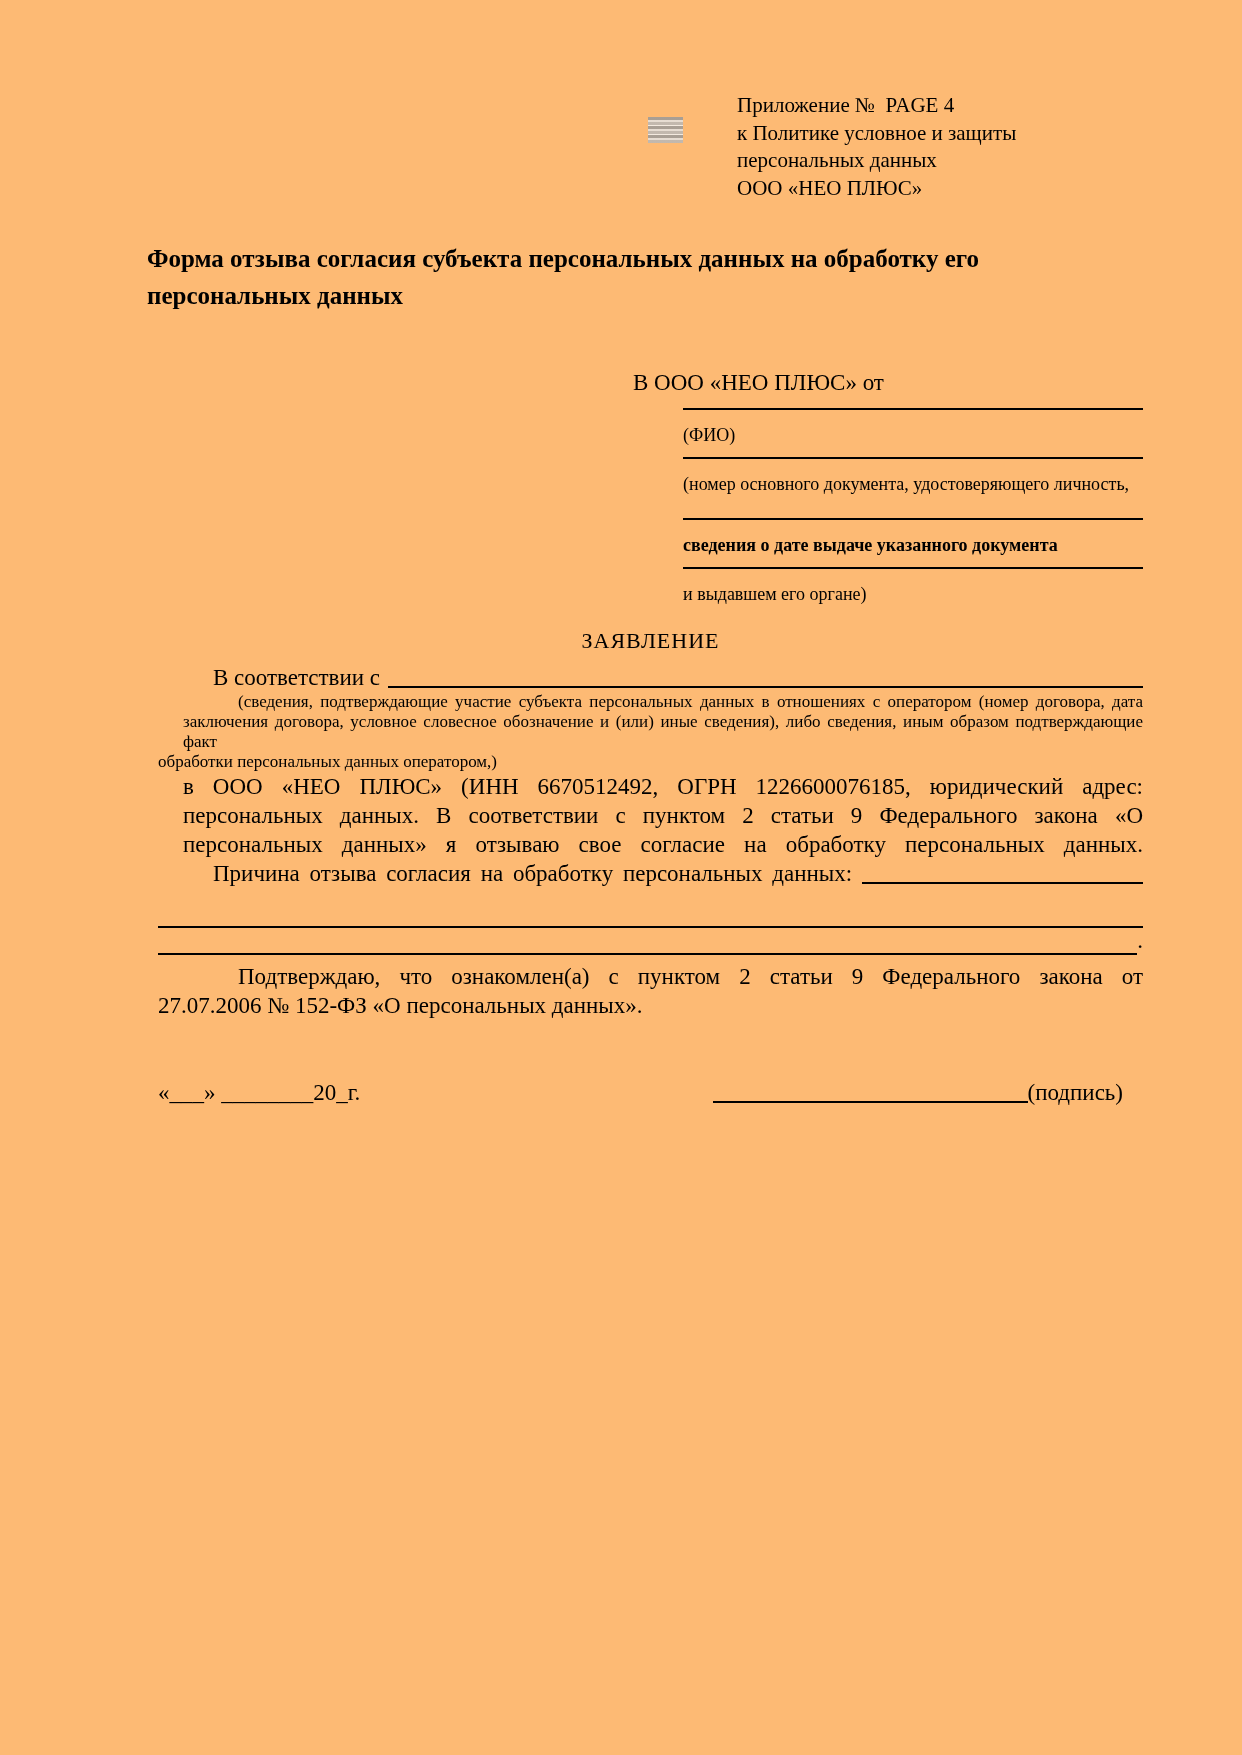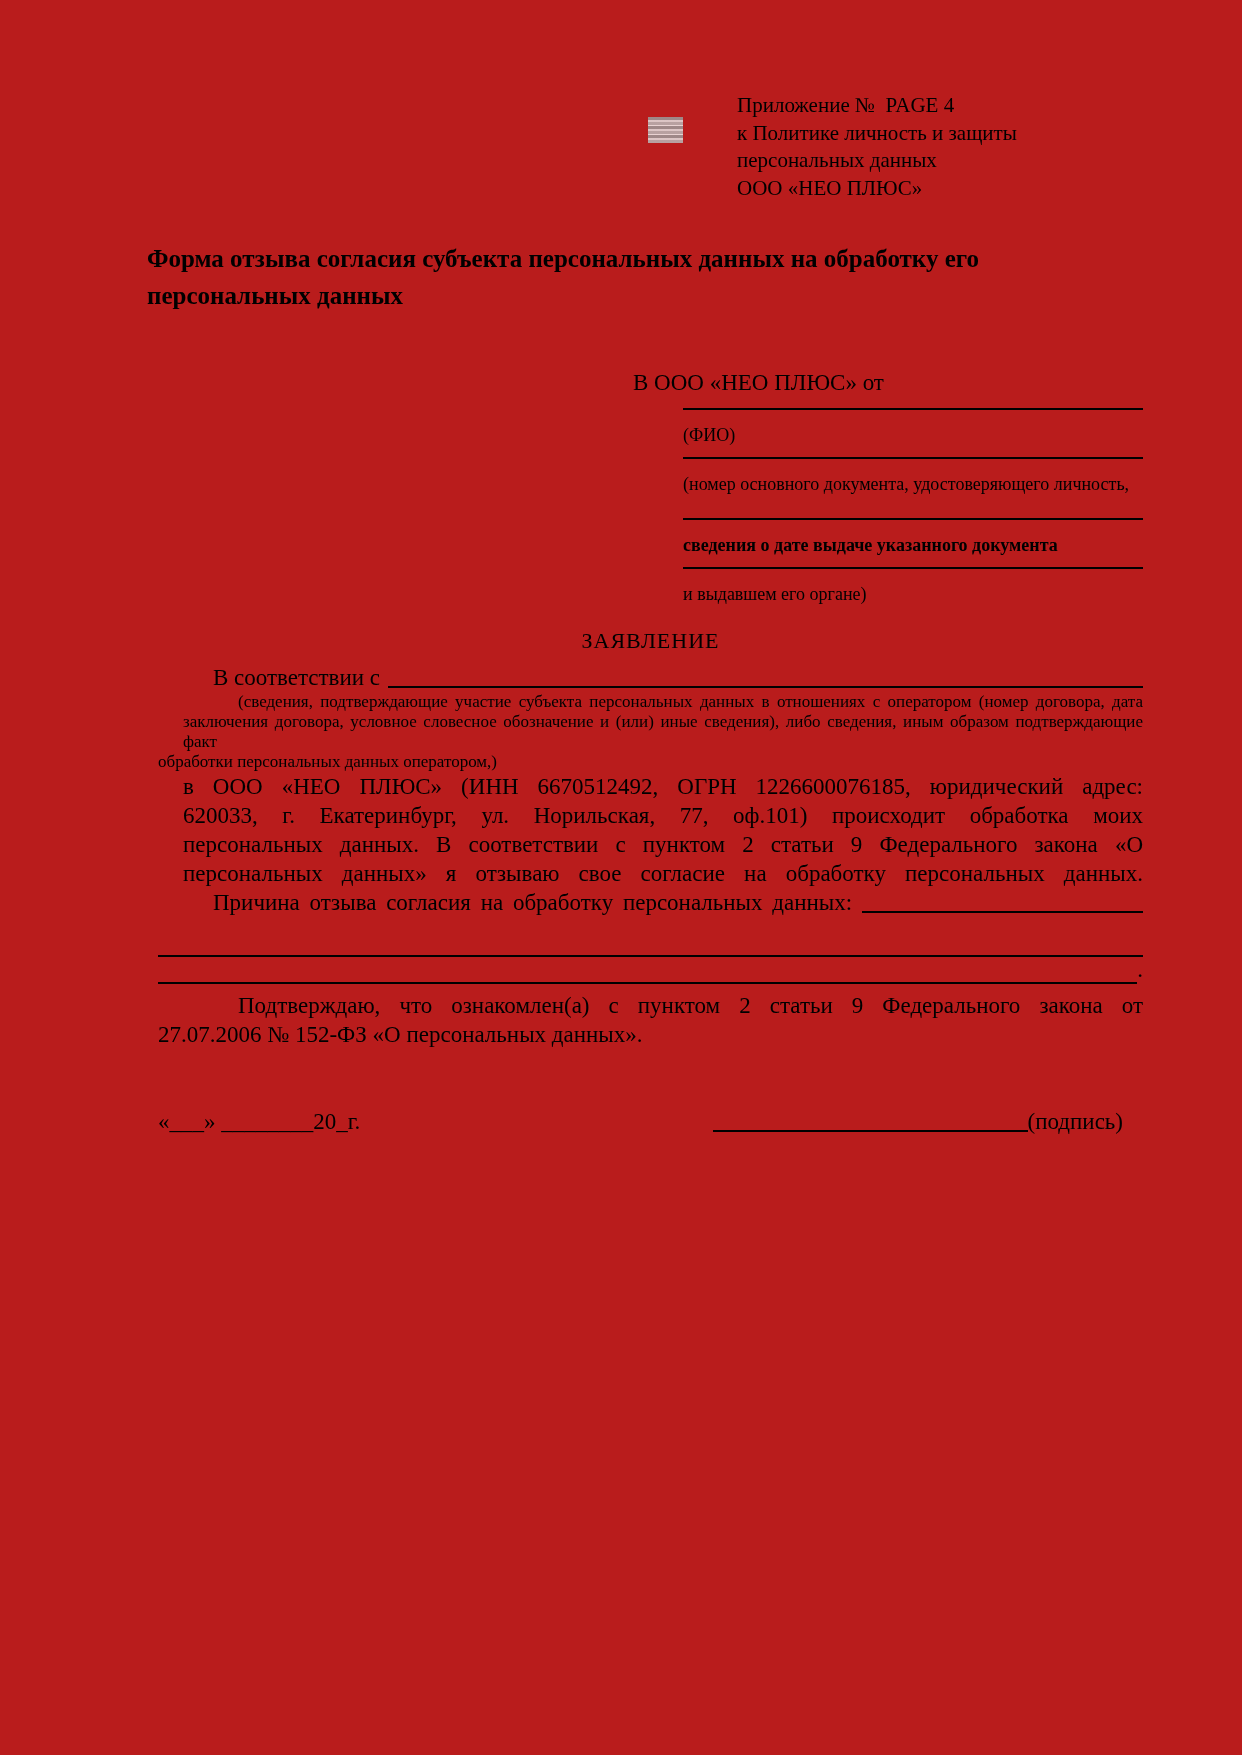--- a/index.html
+++ b/index.html
@@ -1,19 +1,19 @@
 <!DOCTYPE html>
 <html><head>
 <meta charset="utf-8">
 <style>
   html,body { margin:0; padding:0; background:#ffffff; }
   .page {
     position:relative;
     width:1242px; height:1755px;
-    background:#b91c1c;
+    background:#fdba74;
     color:#000000;
     font-family:"Liberation Serif", serif;
     overflow:hidden;
   }
   .pre { white-space:pre-wrap; }
 
   
   .artifact {
     position:absolute; left:648px; top:117px; width:35px; height:26px;
     background:repeating-linear-gradient(180deg,
@@ -73,21 +73,21 @@
 </style>
 </head>
 <body>
 
 <div class="page">
 
   <div class="artifact"></div>
 
   <div class="appendix">
     <div class="pre">Приложение №  PAGE 4</div>
-    <div>к Политике личность и защиты</div>
+    <div>к Политике условное и защиты</div>
     <div>персональных данных</div>
     <div>ООО «НЕО ПЛЮС»</div>
   </div>
 
   <div class="doc-title">Форма отзыва согласия субъекта персональных данных на обработку его персональных данных</div>
 
   <div class="addr-label">В ООО «НЕО ПЛЮС» от</div>
 
   <div class="fline" style="top:408px;">
     <span>(ФИО)</span>
@@ -112,21 +112,20 @@
     </div>
 
     <div class="note">
       <div class="jline indent">(сведения, подтверждающие участие субъекта персональных данных в отношениях с оператором (номер договора, дата</div>
       <div class="jline">заключения договора, условное словесное обозначение и (или) иные сведения), либо сведения, иным образом подтверждающие факт</div>
       <div>обработки персональных данных оператором,)</div>
     </div>
 
     <div>
       <div class="jline">в ООО «НЕО ПЛЮС» (ИНН 6670512492, ОГРН 1226600076185, юридический адрес:</div>
-      <div class="jline">620033, г. Екатеринбург, ул. Норильская, 77, оф.101) происходит обработка моих</div>
       <div class="jline">персональных данных. В соответствии с пунктом 2 статьи 9 Федерального закона «О</div>
       <div class="jline">персональных данных» я отзываю свое согласие на обработку персональных данных.</div>
     </div>
 
     <div class="row ws">
       <span class="indent">Причина отзыва согласия на обработку персональных данных:</span>
       <span class="fill" style="margin-left:10px;"></span>
     </div>
 
     <div class="row blank1">

